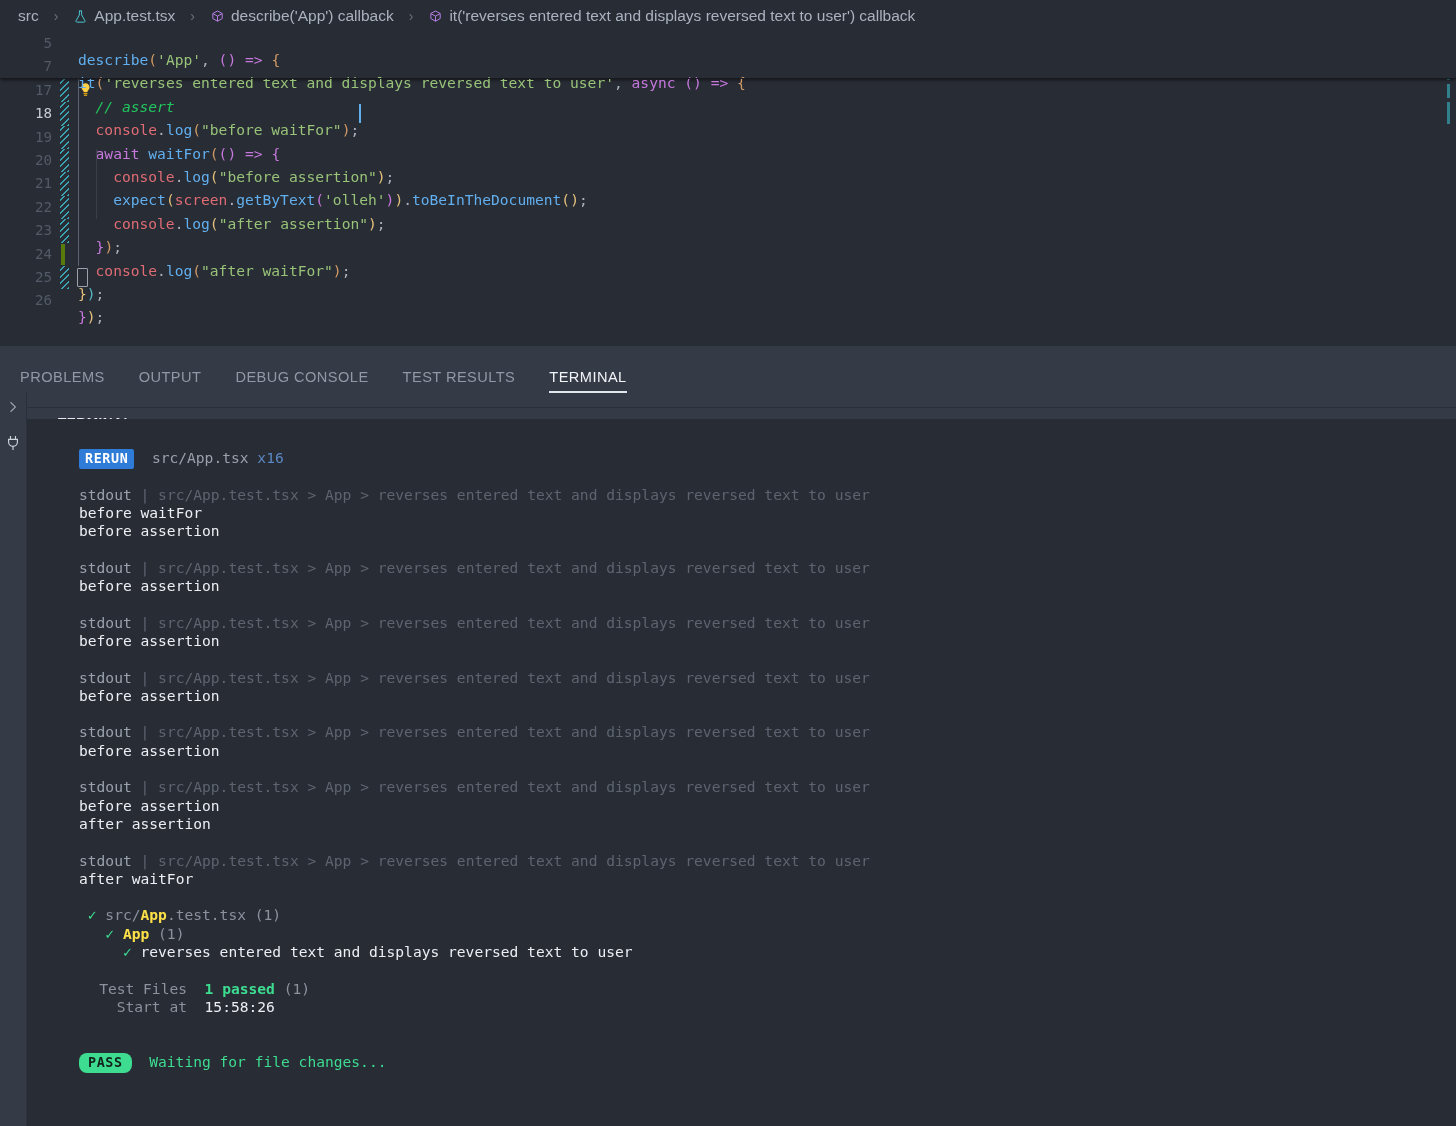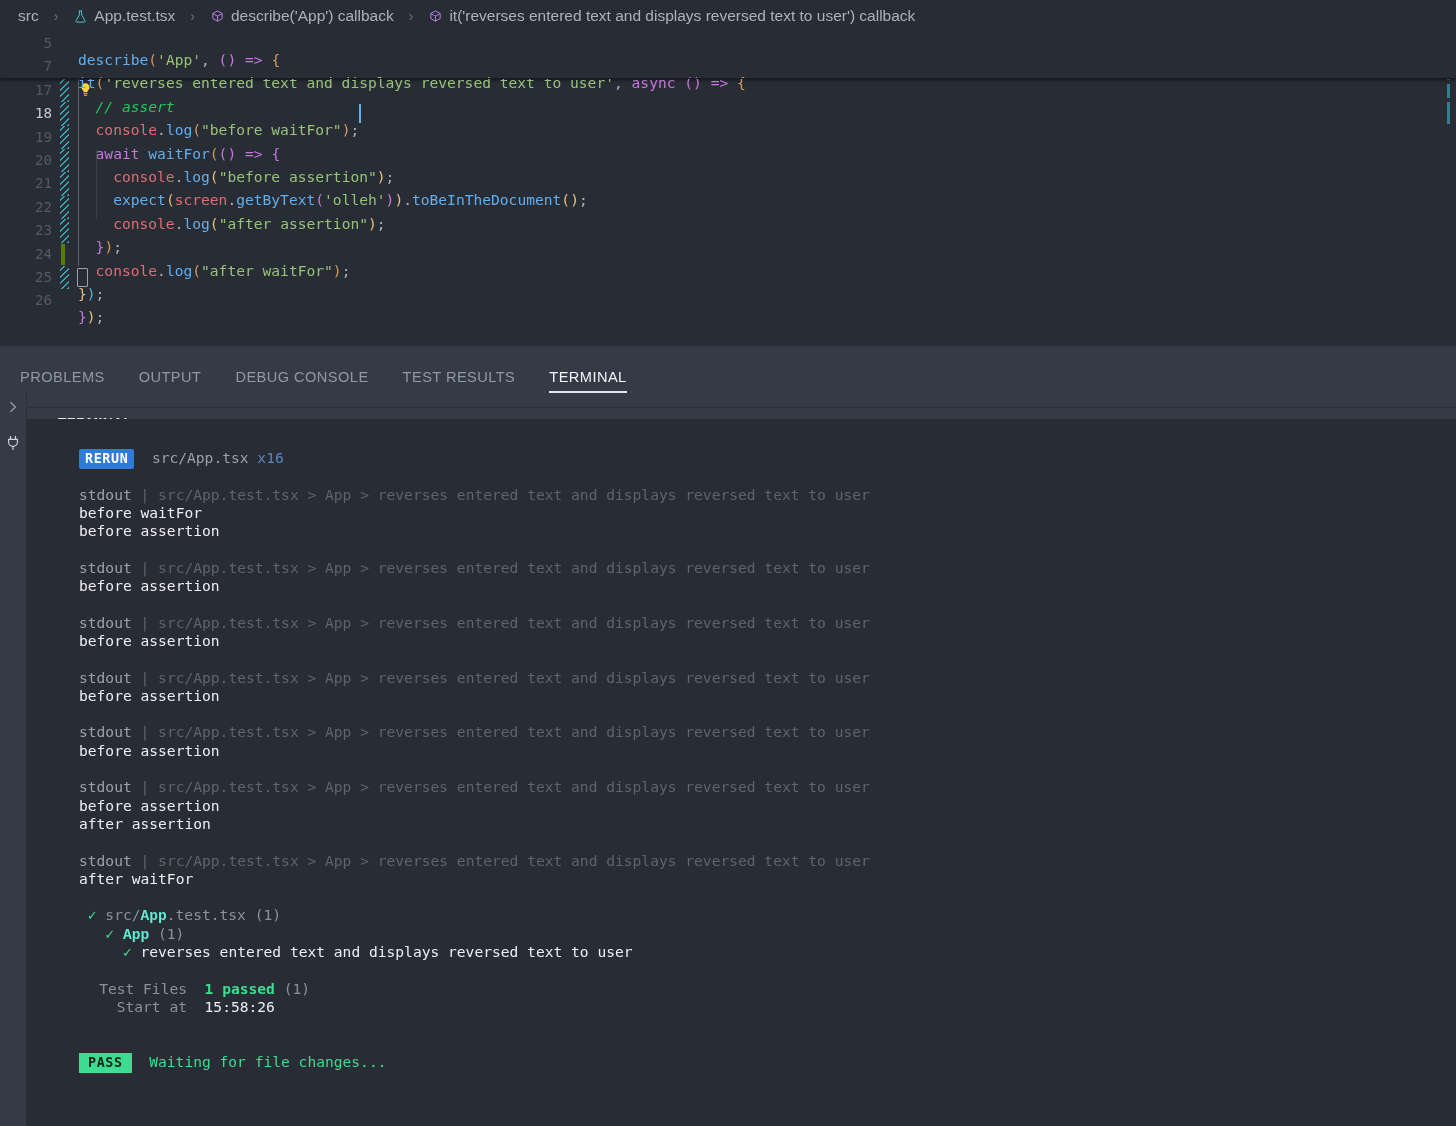--- a/index.html
+++ b/index.html
@@ -114,31 +114,31 @@
     font-family: "DejaVu Sans Mono", monospace; font-size: 14.6px; line-height: 18.3px;
   }
   .tline { white-space: pre; height: 18.3px; }
   .tgap { height: 18.3px; }
   .badge-rerun {
     display: inline-block; background: #2f7bd8; color: #ffffff; font-weight: bold;
     padding: 1px 6px; font-size: 13.4px; letter-spacing: .6px; border-radius: 2px; text-align: center;
   }
   .badge-pass {
     display: inline-block; background: #3ddc91; color: #12241c; font-weight: bold;
-    padding: 1px 9px; font-size: 13.4px; letter-spacing: .6px; border-radius: 0;
+    padding: 1px 9px; font-size: 13.4px; letter-spacing: .6px; border-radius: 8px;
   }
   .c-dim   { color: #5d6470; }
   .c-mid   { color: #8b929e; }
   .c-gray  { color: #9aa1ad; }
   .c-white { color: #eceff4; }
   .c-blue  { color: #5b87c4; }
   .c-green { color: #3ddc91; }
   .c-green-b { color: #3ddc91; font-weight: bold; }
   .c-check { color: #3ddc91; }
-  .c-bold-w { color: #5eead4; font-weight: bold; font-family: Liberation Mono, monospace; }
+  .c-bold-w { color: #fde047; font-weight: bold; }
   .stat-label { display: inline-block; width: 108px; text-align: right; color: #8b929e; }
 </style>
 </head>
 <body>
 
 <div class="app">
 
   <div class="breadcrumb">
     <span class="bc-seg">
       <span class="bc-text">src</span>

